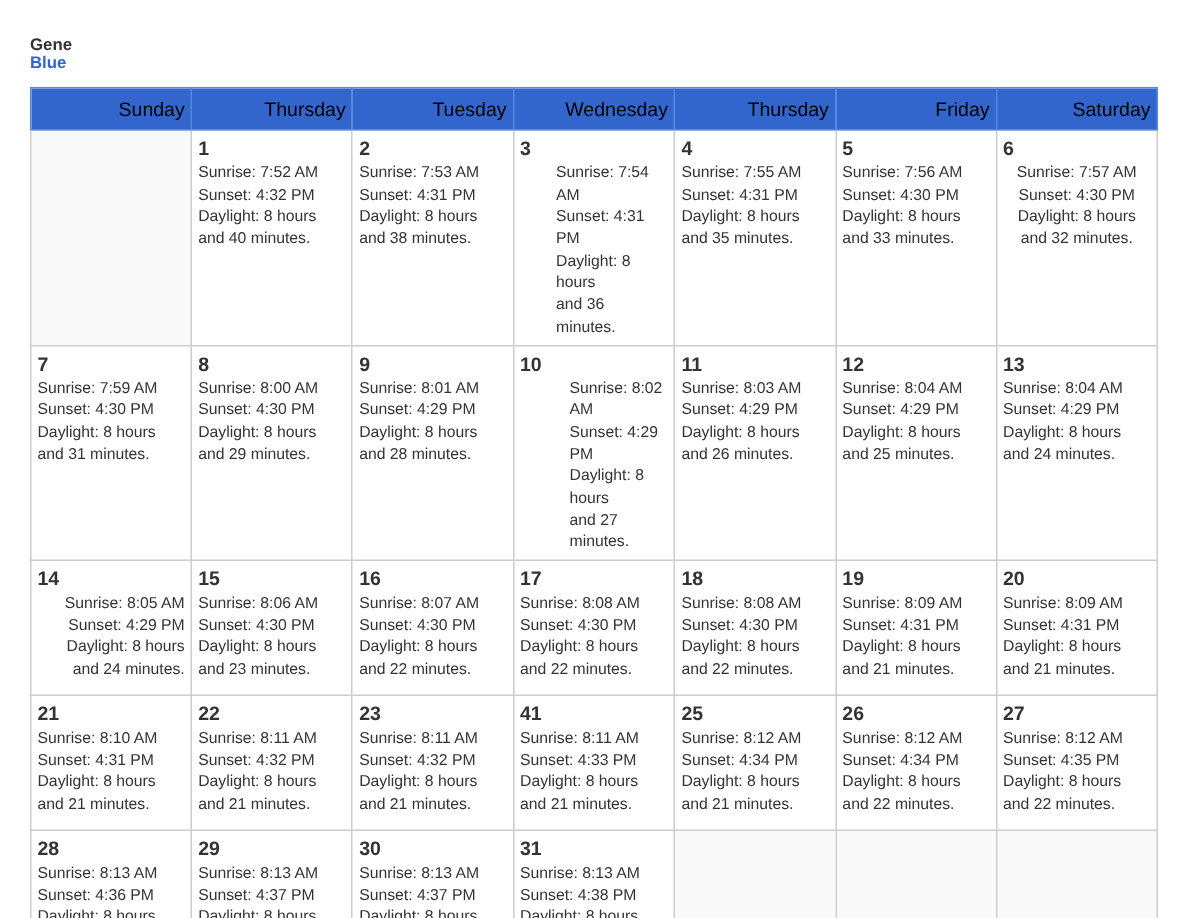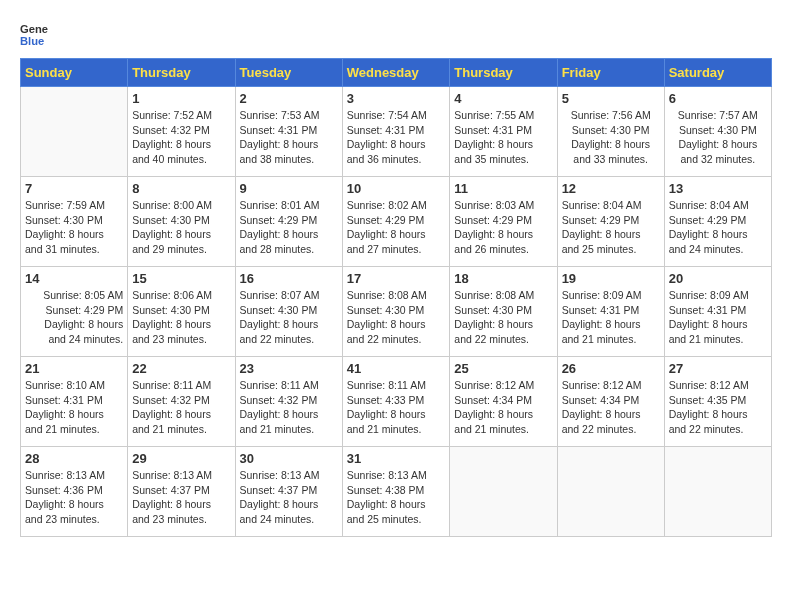--- a/index.html
+++ b/index.html
@@ -37,25 +37,25 @@
       font-size: 14px;
       color: #333;
     }
     .calendar {
       width: 100%;
       border-collapse: collapse;
       font-size: 11px;
     }
     .calendar th {
       background-color: #3366cc;
-      color: #fde047;
+      color: #000000;
       padding: 6px 4px;
-      text-align: left;
+      text-align: right;
       font-size: 13px;
-      font-weight: bold;
+      font-weight: normal;
       border: 1px solid #5588dd;
     }
     .calendar td {
       border: 1px solid #ccc;
       vertical-align: top;
       padding: 4px;
       width: 108px;
       min-height: 80px;
       background: #fff;
     }
@@ -122,35 +122,35 @@
         </td>
         <td>
           <div class="day-num">2</div>
           <div class="day-info" style="white-space: pre-line;">Sunrise: 7:53 AM
 Sunset: 4:31 PM
 Daylight: 8 hours
 and 38 minutes.</div>
         </td>
         <td>
           <div class="day-num">3</div>
-          <div class="day-info" style="white-space: pre-line;">Sunrise: 7:54 AM
+          <div class="day-info" style="white-space: pre-line; margin-left: 24px;">Sunrise: 7:54 AM
 Sunset: 4:31 PM
 Daylight: 8 hours
 and 36 minutes.</div>
         </td>
         <td>
           <div class="day-num">4</div>
           <div class="day-info" style="white-space: pre-line;">Sunrise: 7:55 AM
 Sunset: 4:31 PM
 Daylight: 8 hours
 and 35 minutes.</div>
         </td>
         <td>
           <div class="day-num">5</div>
-          <div class="day-info" style="white-space: pre-line; text-align: center;">Sunrise: 7:56 AM
+          <div class="day-info" style="white-space: pre-line;">Sunrise: 7:56 AM
 Sunset: 4:30 PM
 Daylight: 8 hours
 and 33 minutes.</div>
         </td>
         <td>
           <div class="day-num">6</div>
           <div class="day-info" style="white-space: pre-line; text-align: center;">Sunrise: 7:57 AM
 Sunset: 4:30 PM
 Daylight: 8 hours
 and 32 minutes.</div>
@@ -173,21 +173,21 @@
         </td>
         <td>
           <div class="day-num">9</div>
           <div class="day-info" style="white-space: pre-line;">Sunrise: 8:01 AM
 Sunset: 4:29 PM
 Daylight: 8 hours
 and 28 minutes.</div>
         </td>
         <td>
           <div class="day-num">10</div>
-          <div class="day-info" style="white-space: pre-line;">Sunrise: 8:02 AM
+          <div class="day-info" style="white-space: pre-line; margin-left: 33px;">Sunrise: 8:02 AM
 Sunset: 4:29 PM
 Daylight: 8 hours
 and 27 minutes.</div>
         </td>
         <td>
           <div class="day-num">11</div>
           <div class="day-info" style="white-space: pre-line;">Sunrise: 8:03 AM
 Sunset: 4:29 PM
 Daylight: 8 hours
 and 26 minutes.</div>

